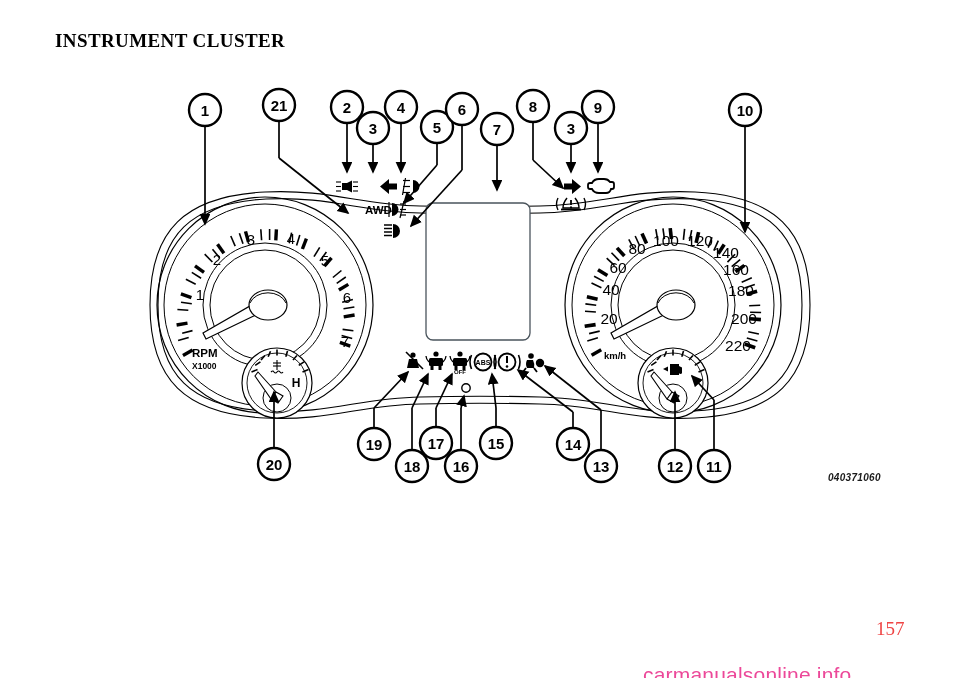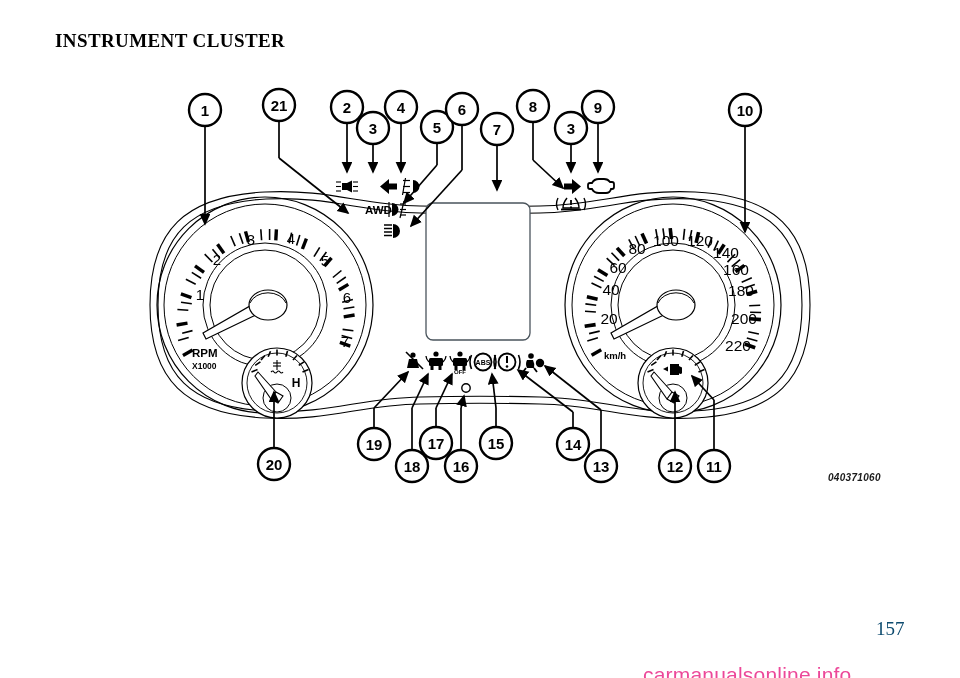--- a/index.html
+++ b/index.html
@@ -24,21 +24,21 @@
 
   .figure-id{
     position:absolute;left:828px;top:472px;
     font-size:10px;font-weight:bold;color:#1a1a1a;
     letter-spacing:.3px;white-space:nowrap;font-style:italic;
   }
 
   .page-number{
     position:absolute;left:876px;top:618px;
     font-family:"Liberation Serif", serif;
-    font-size:19px;color:#0c4a6e;white-space:nowrap;
+    font-size:19px;color:#ef4444;white-space:nowrap;
   }
 
   .watermark{
     position:absolute;left:643px;top:663px;
     font-size:21px;color:#ec4899;letter-spacing:.2px;
     white-space:nowrap;
   }
 
   svg.art{position:absolute;left:0;top:0;width:960px;height:678px;}
 

